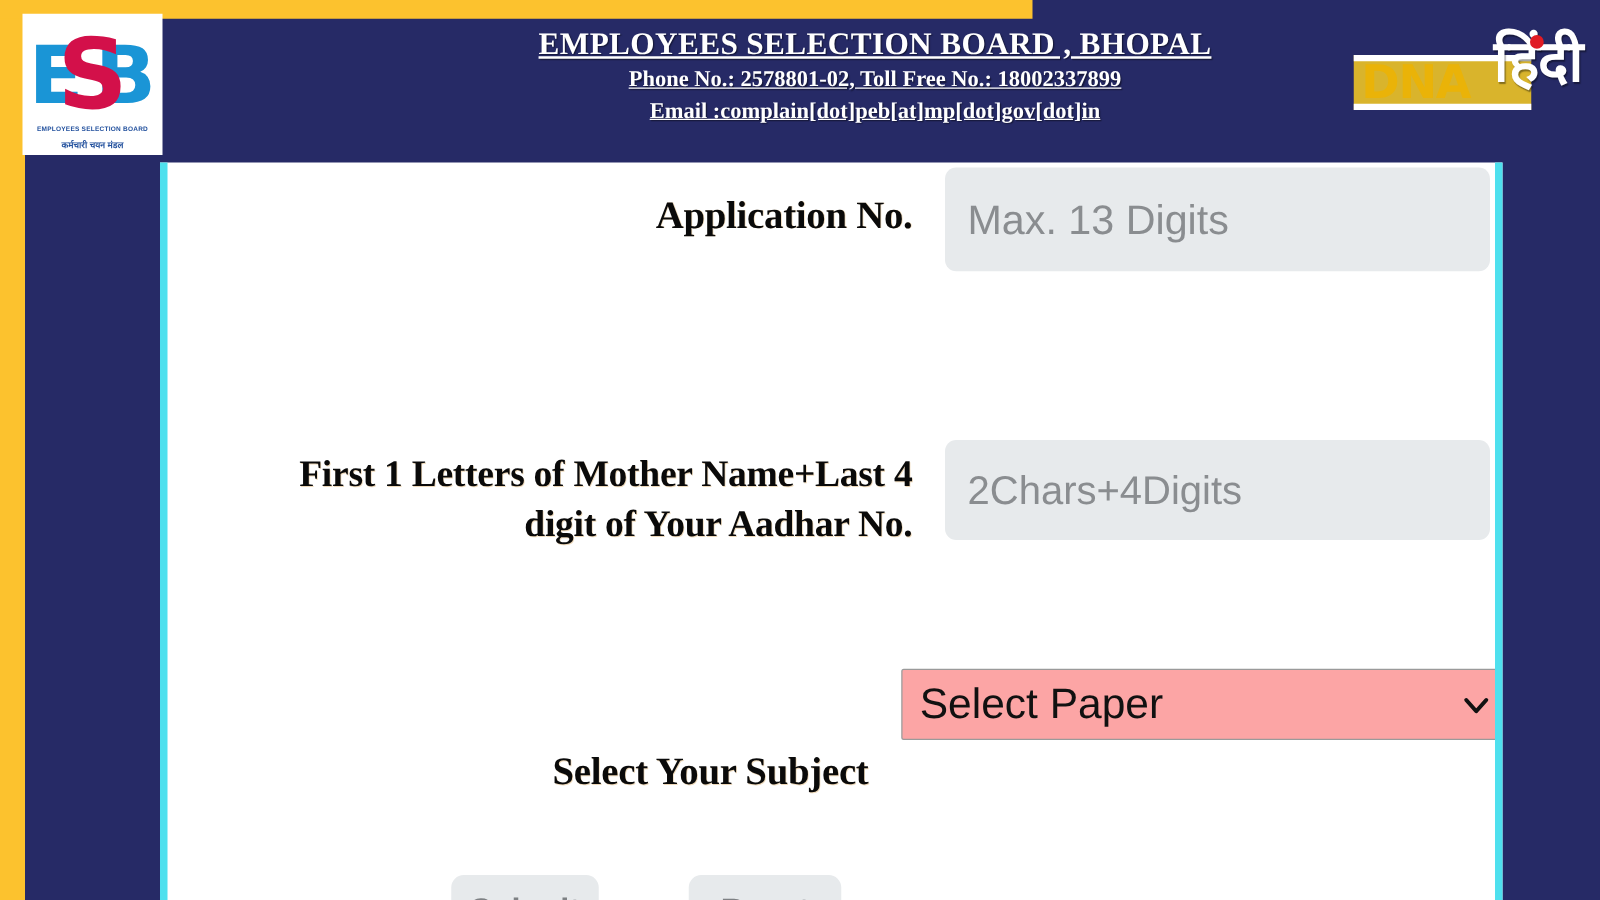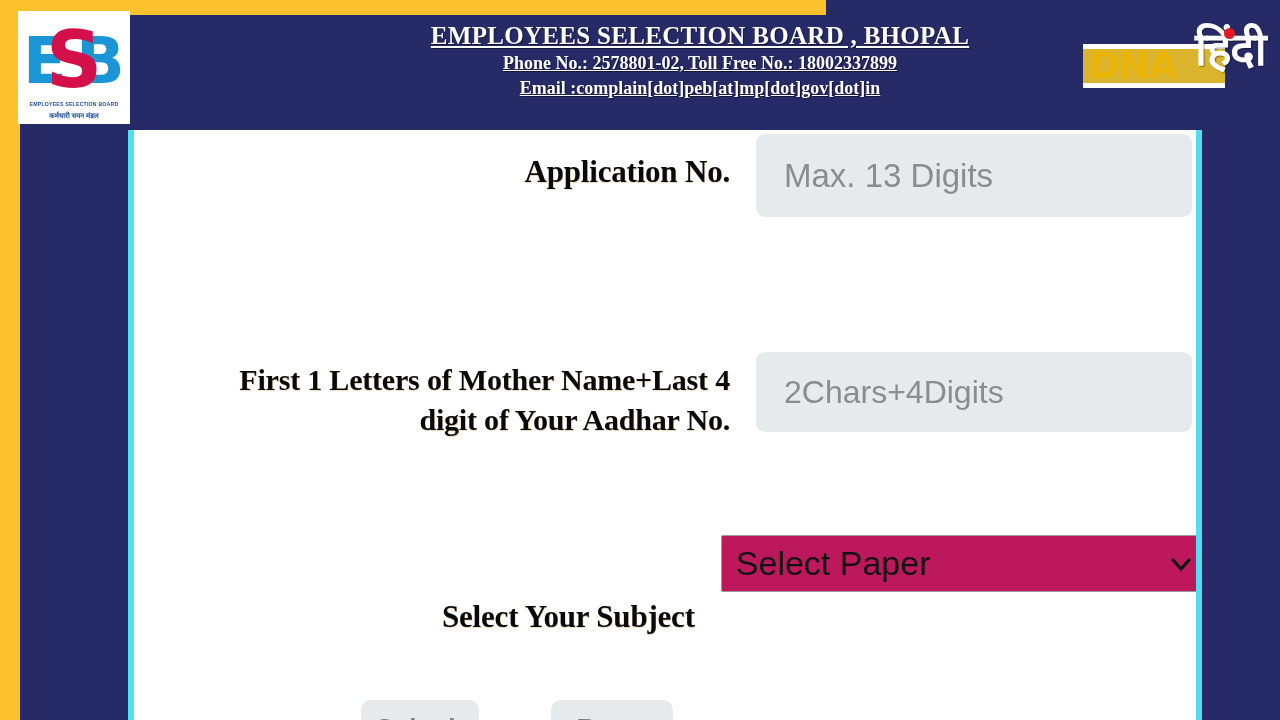--- a/index.html
+++ b/index.html
@@ -224,21 +224,21 @@
     text-shadow: 0.6px 0.6px 0 rgba(210,150,60,0.35);
   }
 
   .field-input {
     background: #e7eaec;
     border: none;
     border-radius: 9px;
     font-family: "Liberation Sans", sans-serif;
     font-size: 33px;
     color: #8a8d90;
-    padding: 0 28px;
+    padding: 0 18px;
     outline: none;
   }
   .field-input::placeholder { color: #8a8d90; opacity: 1; }
 
   
   .row-app-no { left: 66px; top: 4px; width: 1010px; }
   .row-app-no .field-label { width: 530px; padding-top: 18px; }
   .row-app-no .field-input { width: 436px; height: 83px; margin-left: 26px; }
 
   
@@ -256,21 +256,21 @@
   .row-paper .field-label { width: 530px; padding-top: 62px; }
   .select-wrap {
     position: relative;
     margin-left: 26px;
     width: 524px;
     height: 57px;
   }
   .paper-select {
     width: 100%;
     height: 100%;
-    background: #be185d;
+    background: #fca5a5;
     border: 1px solid #9a9a9a;
     border-radius: 2px;
     font-family: "Liberation Sans", sans-serif;
     font-size: 34px;
     color: #111111;
     padding: 0 48px 0 14px;
     appearance: none;
     -webkit-appearance: none;
     outline: none;
     cursor: pointer;

